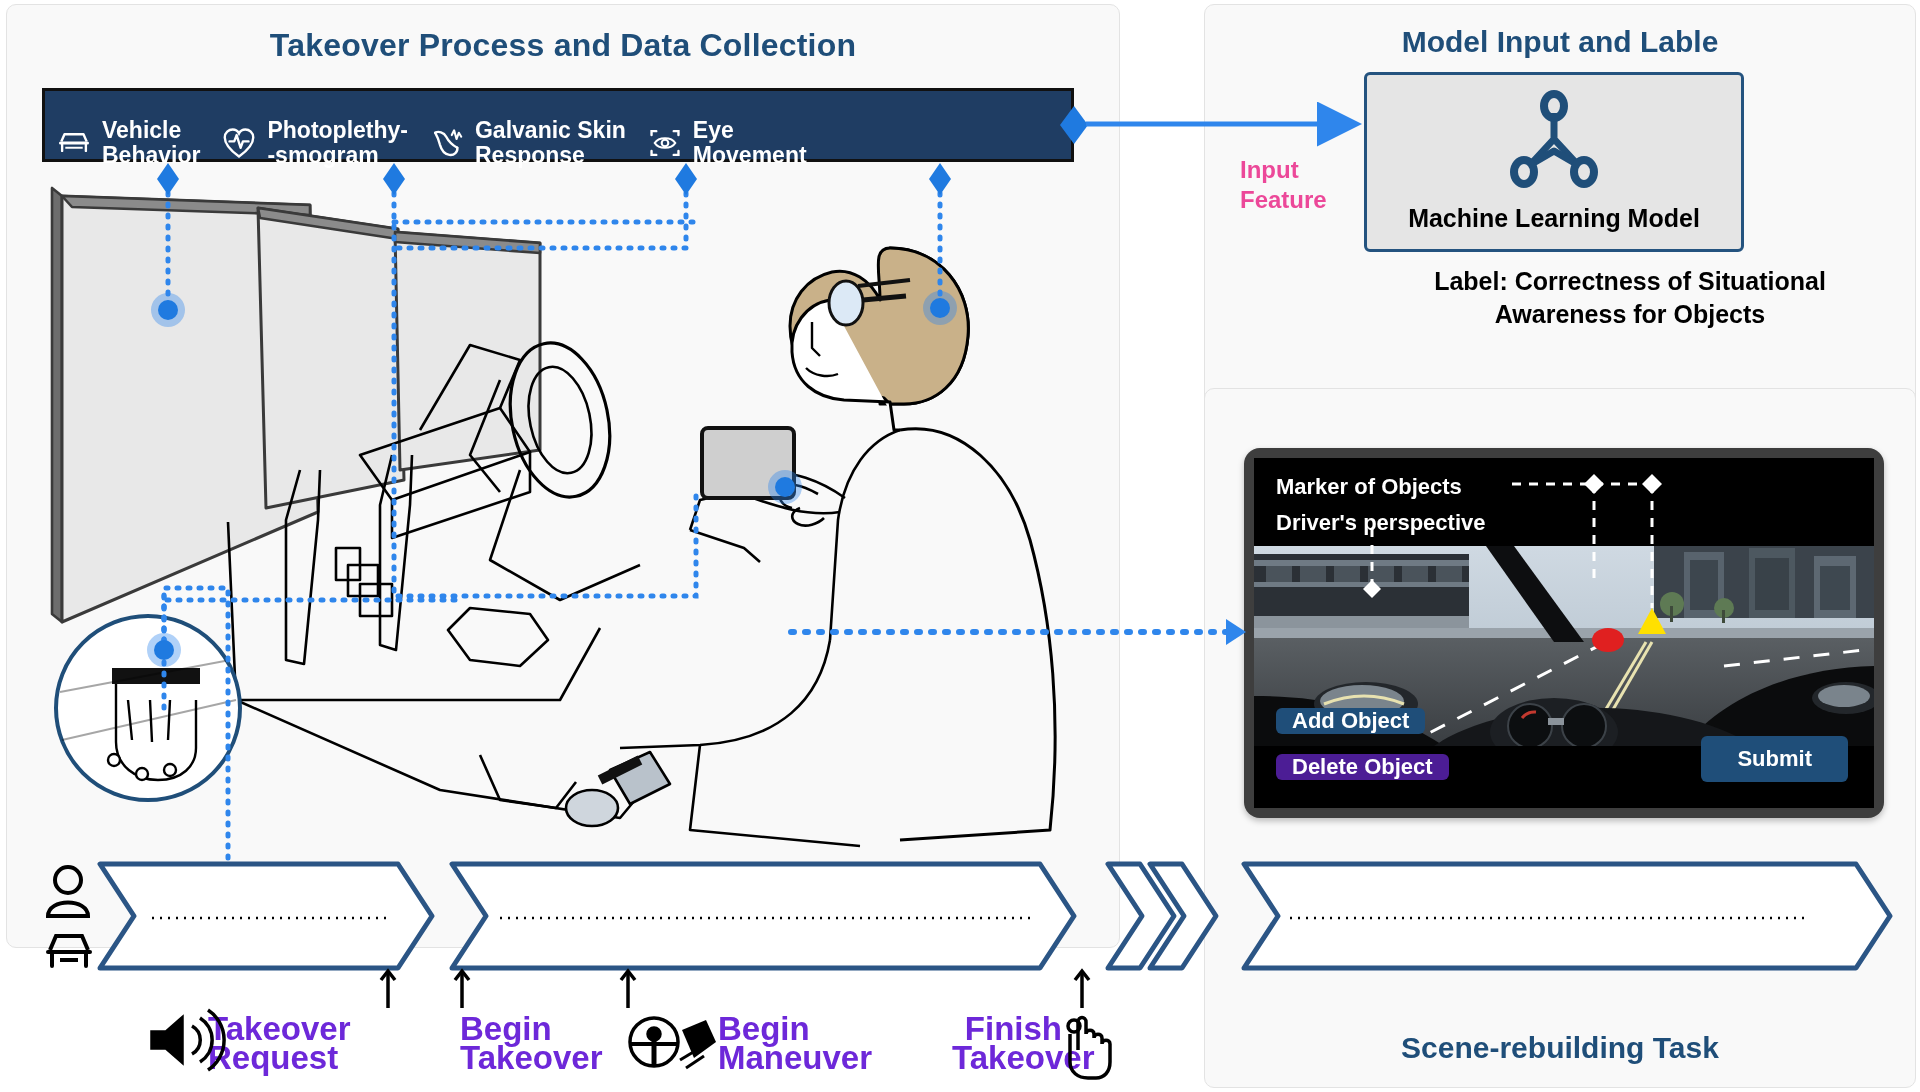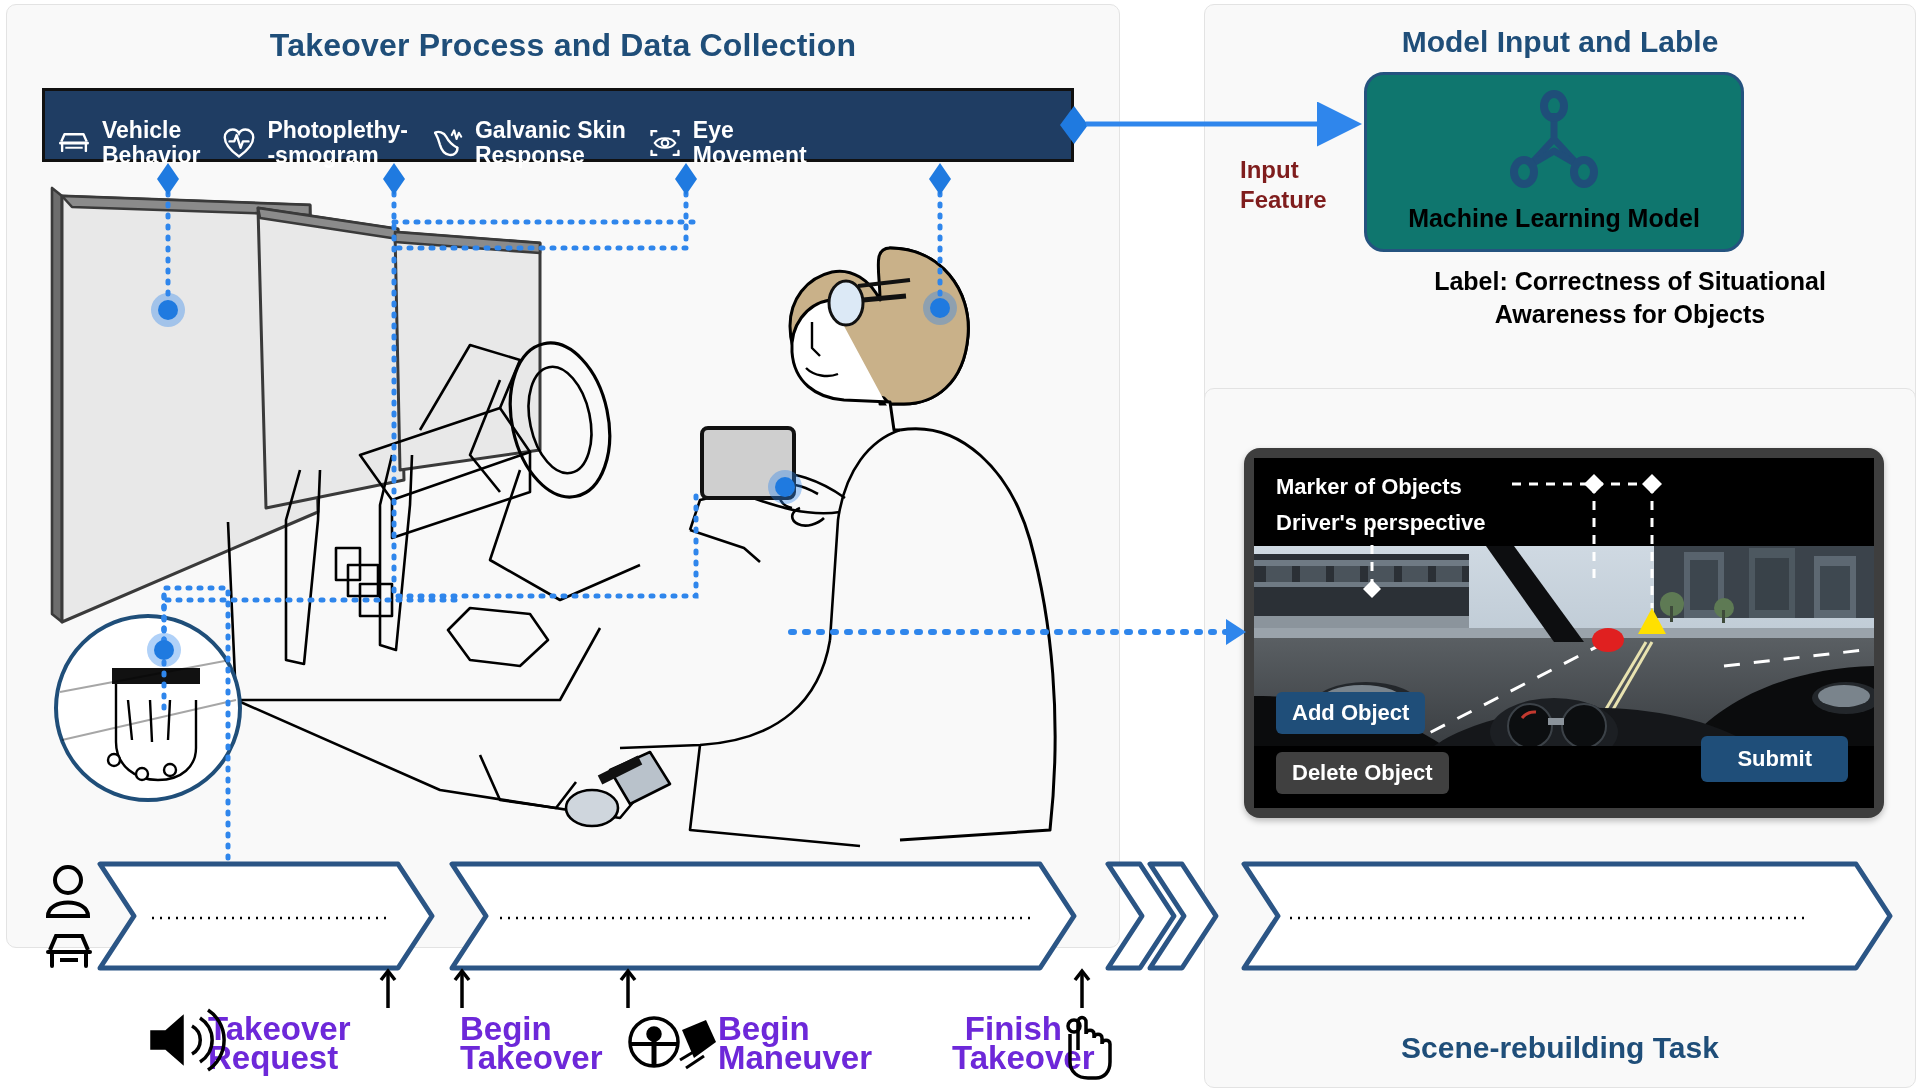--- a/index.html
+++ b/index.html
@@ -44,31 +44,31 @@
   }
   .sensor-item .lbl{white-space:pre-line;}
   .sensor-icon{width:38px;height:38px;flex:0 0 38px;display:block;}
 
   
   #art{position:absolute;left:0;top:0;width:1920px;height:1092px;pointer-events:none;}
 
   
   #model-box{
     position:absolute;left:1364px;top:72px;width:380px;height:180px;
-    background:#0f766e;border:3px solid #24537f;border-radius:20px;
+    background:#e5e5e5;border:3px solid #24537f;border-radius:6px;
     box-sizing:border-box;
     display:flex;flex-direction:column;align-items:center;justify-content:flex-start;
   }
   #model-box .ml-label{
     position:absolute;bottom:16px;width:100%;text-align:center;
     font-size:25px;font-weight:bold;color:#000;
   }
   #input-feature{
     position:absolute;left:1240px;top:155px;width:120px;
-    font-size:24px;font-weight:bold;color:#7f1d1d;line-height:30px;
+    font-size:24px;font-weight:bold;color:#ec4899;line-height:30px;
   }
   #label-text{
     position:absolute;left:1380px;top:265px;width:500px;text-align:center;
     font-size:25px;font-weight:bold;color:#000;line-height:33px;
   }
 
   
   #device{
     position:absolute;left:1244px;top:448px;width:640px;height:370px;
     background:#3e3e3e;border-radius:16px;box-sizing:border-box;padding:10px;
@@ -82,24 +82,24 @@
     text-shadow:0 0 2px #000;
   }
   #scr-marker{left:22px;top:16px;}
   #scr-persp{left:22px;top:52px;}
   #road{
     position:absolute;left:0;top:88px;width:100%;height:200px;overflow:hidden;
   }
   .btn{
     position:absolute;border:none;border-radius:6px;color:#fff;
     font-weight:bold;font-size:22px;font-family:"Liberation Sans", sans-serif;
-    padding:8px 16px;cursor:pointer;
+    padding:0 16px;cursor:pointer;
   }
   #btn-add{left:22px;bottom:74px;background:#1f4e79;}
-  #btn-del{left:22px;bottom:14px;background:#404040;}
+  #btn-del{left:22px;bottom:28px;background:#4c1d95;}
   #btn-submit{right:26px;bottom:26px;background:#1f4e79;padding:10px 36px;}
 
   
   .flow-label{
     position:absolute;text-align:center;font-weight:bold;color:#000;
     font-size:26px;line-height:30px;white-space:pre-line;
   }
   .evt{
     position:absolute;font-weight:bold;color:#6d28d9;font-size:33px;line-height:29px;
     white-space:pre-line;

